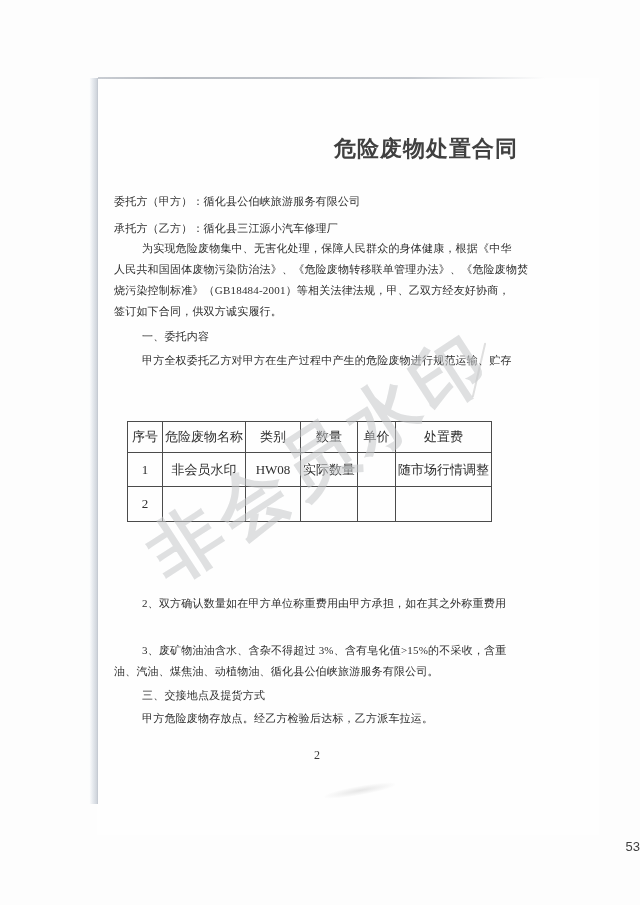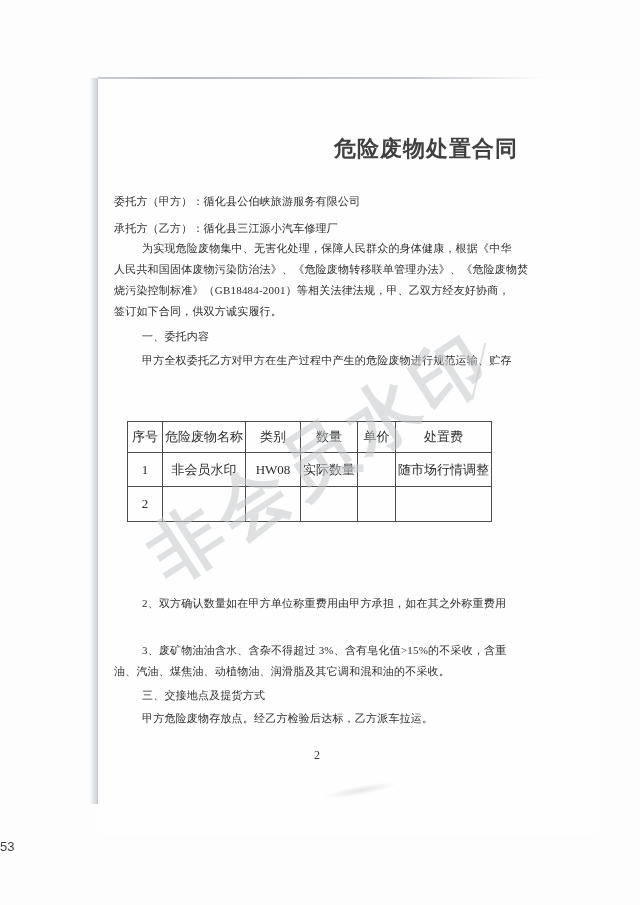--- a/index.html
+++ b/index.html
@@ -144,21 +144,21 @@
     text-align: center;
     font-size: 12px;
     color: #3a3a3a;
     z-index: 2;
   }
   .viewer-pagenum {
     position: absolute;
     left: 0;
     top: 839px;
     width: 640px;
-    text-align: left;
+    text-align: right;
     font-size: 13px;
     color: #3f3f3f;
     font-family: "Liberation Sans", "DejaVu Sans", sans-serif;
     z-index: 2;
   }
 </style>
 </head>
 <body>
 
 <div class="screenshot">
@@ -209,21 +209,21 @@
       <td class="c2"></td>
       <td class="c3"></td>
       <td class="c4"></td>
       <td class="c5"></td>
     </tr>
   </tbody>
     </table>
 
   <div class="line indent" style="top:596px">2、双方确认数量如在甲方单位称重费用由甲方承担，如在其之外称重费用</div>
   <div class="line indent" style="top:643px">3、废矿物油油含水、含杂不得超过 3%、含有皂化值&gt;15%的不采收，含重</div>
-  <div class="line" style="top:664px">油、汽油、煤焦油、动植物油、润滑脂及其它调和混和油的不采收。</div>
+  <div class="line" style="top:664px">油、汽油、煤焦油、动植物油、循化县公伯峡旅游服务有限公司。</div>
 
   <div class="line indent" style="top:711px">甲方危险废物存放点。经乙方检验后达标，乙方派车拉运。</div>
   <div class="line indent heading" style="top:688px">三、交接地点及提货方式</div>
 
   <div class="doc-pagenum">2</div>
   <div class="viewer-pagenum">53</div>
 
 </div>
 
 </body></html>

